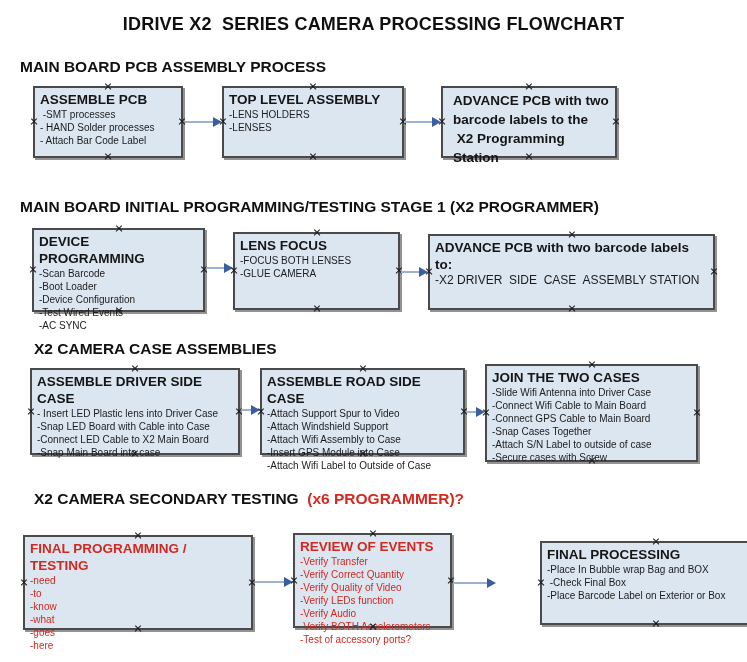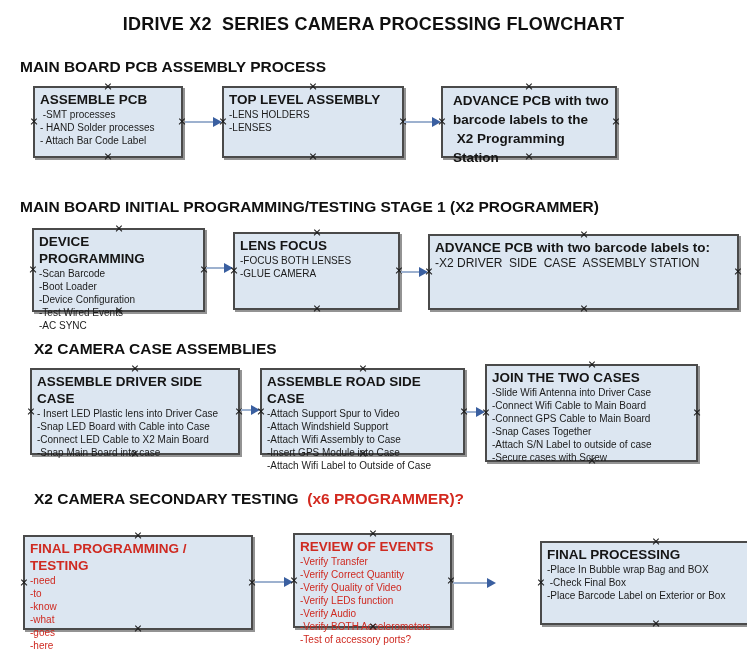--- a/index.html
+++ b/index.html
@@ -129,21 +129,21 @@
       </div>
   <span class="anchor anchor-t"></span>
       <span class="anchor anchor-b"></span>
       <span class="anchor anchor-l"></span>
       <span class="anchor anchor-r"></span>
     </div>
   <div class="arrow" style="left:401px;top:266px;width:27px;">
       <span class="shaft"></span>
       <span class="head"></span>
     </div>
-  <div class="pbox wide-item" style="left:428px;top:234px;width:311px;height:76px;">
+  <div class="pbox wide-item" style="left:428px;top:234px;width:287px;height:76px;">
     <div class="box-title">ADVANCE PCB with two barcode labels to:</div>
     <div>
         <div class="item">-X2 DRIVER  SIDE  CASE  ASSEMBLY STATION</div>
       </div>
   <span class="anchor anchor-t"></span>
       <span class="anchor anchor-b"></span>
       <span class="anchor anchor-l"></span>
       <span class="anchor anchor-r"></span>
     </div>
 

